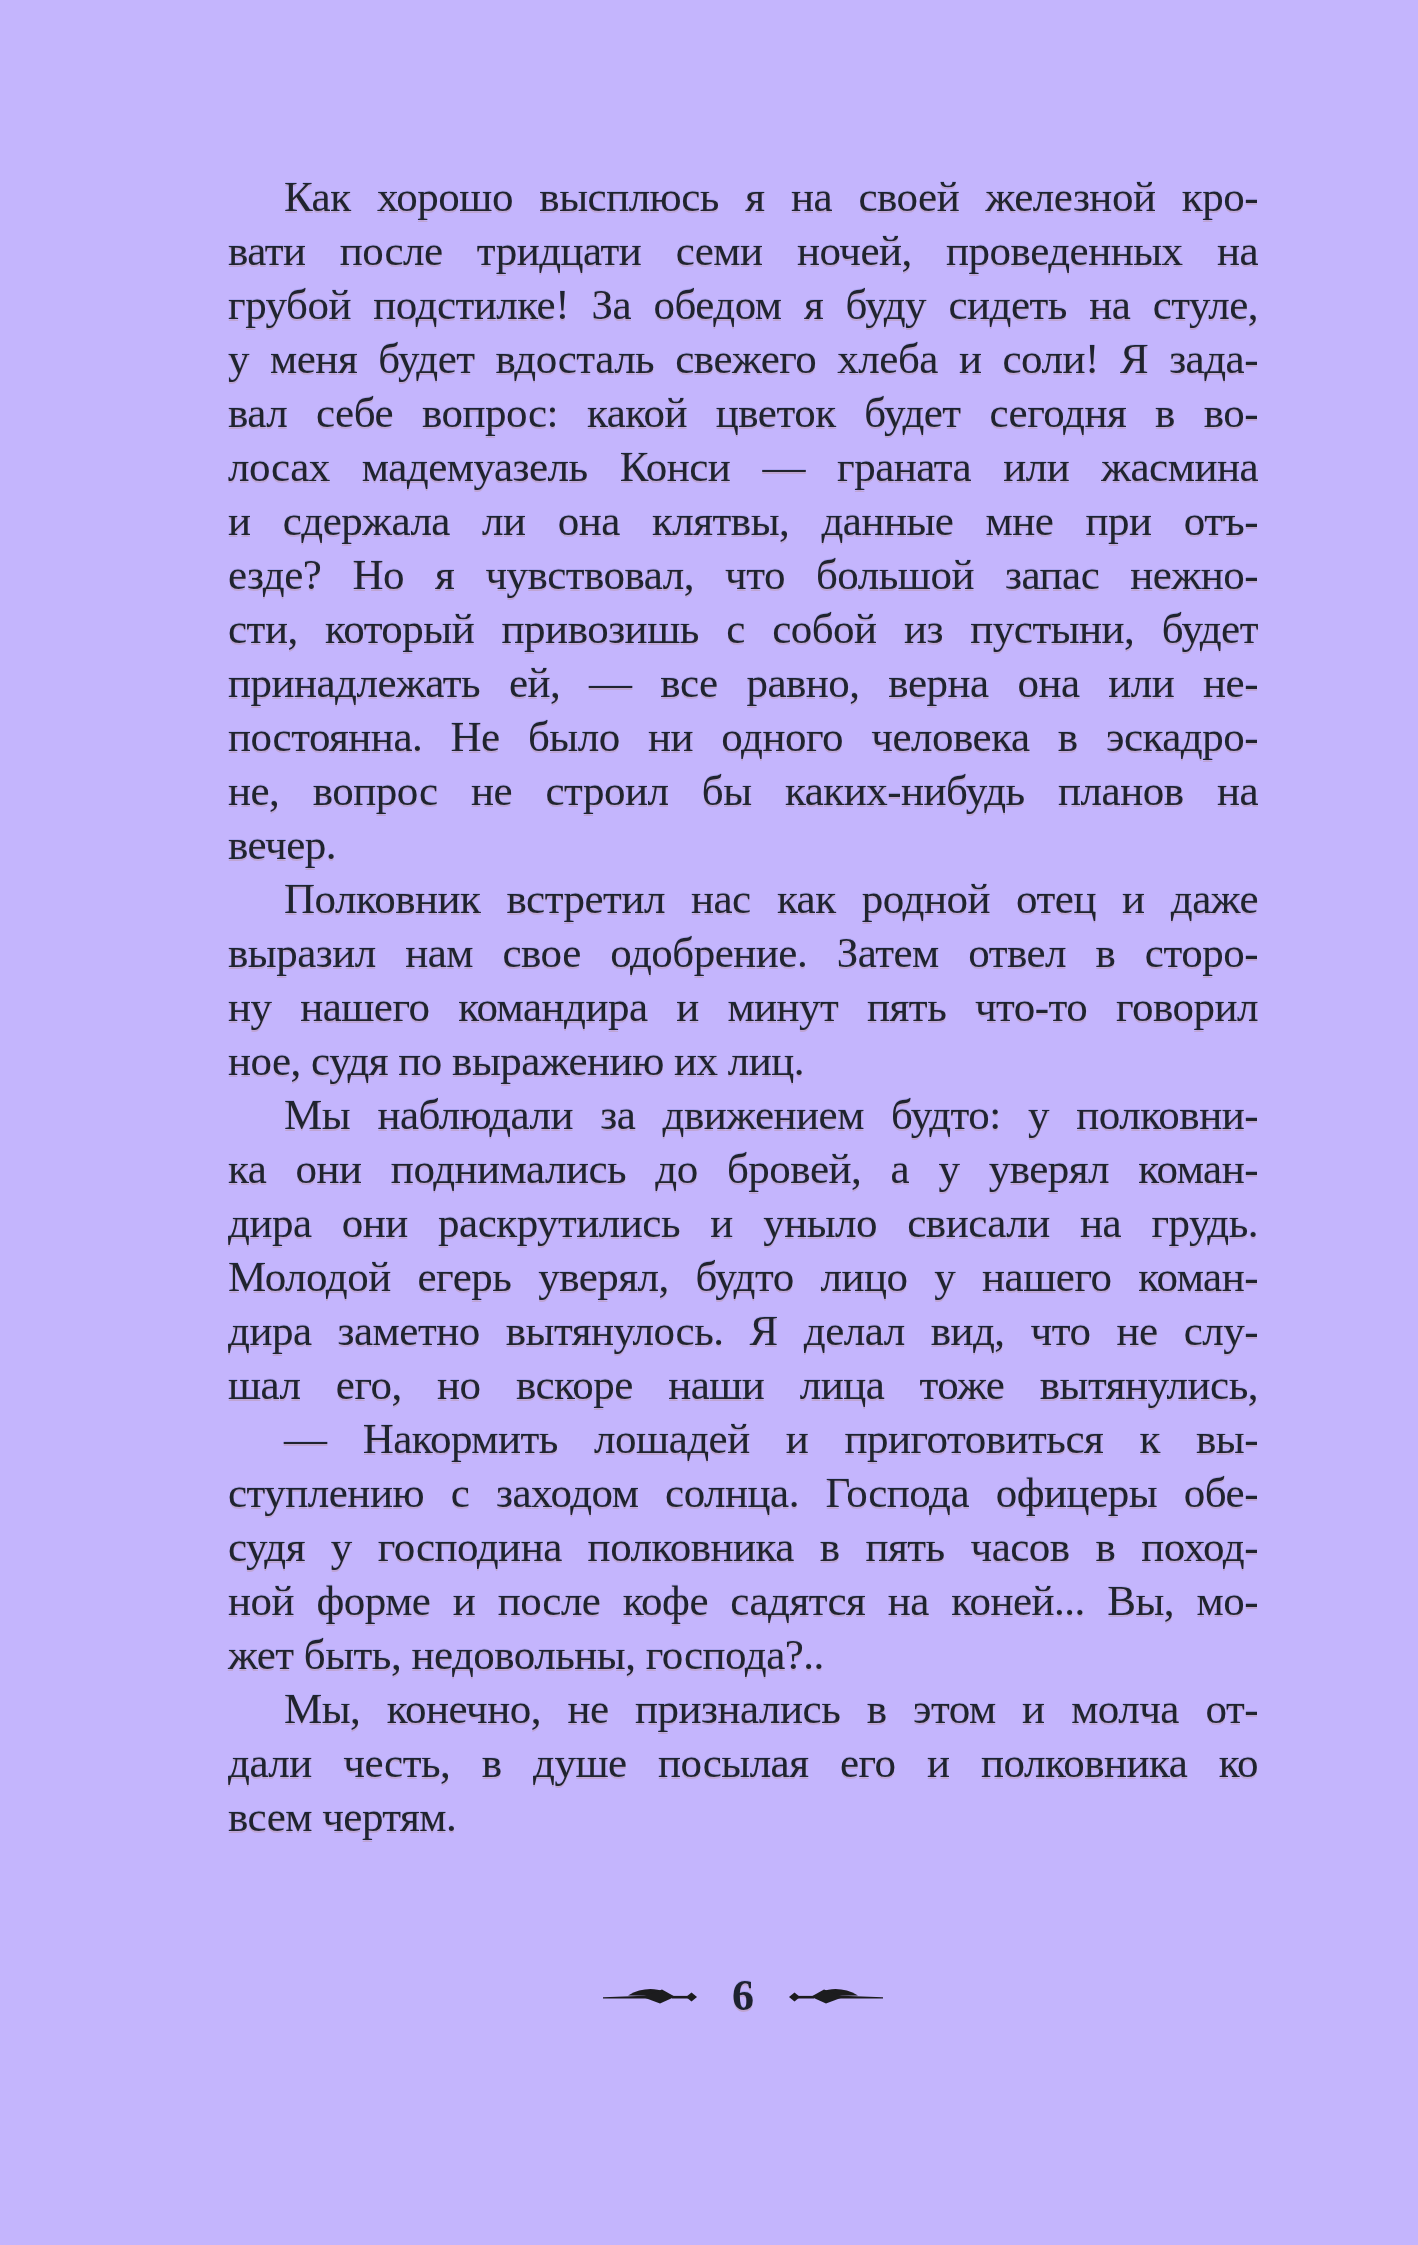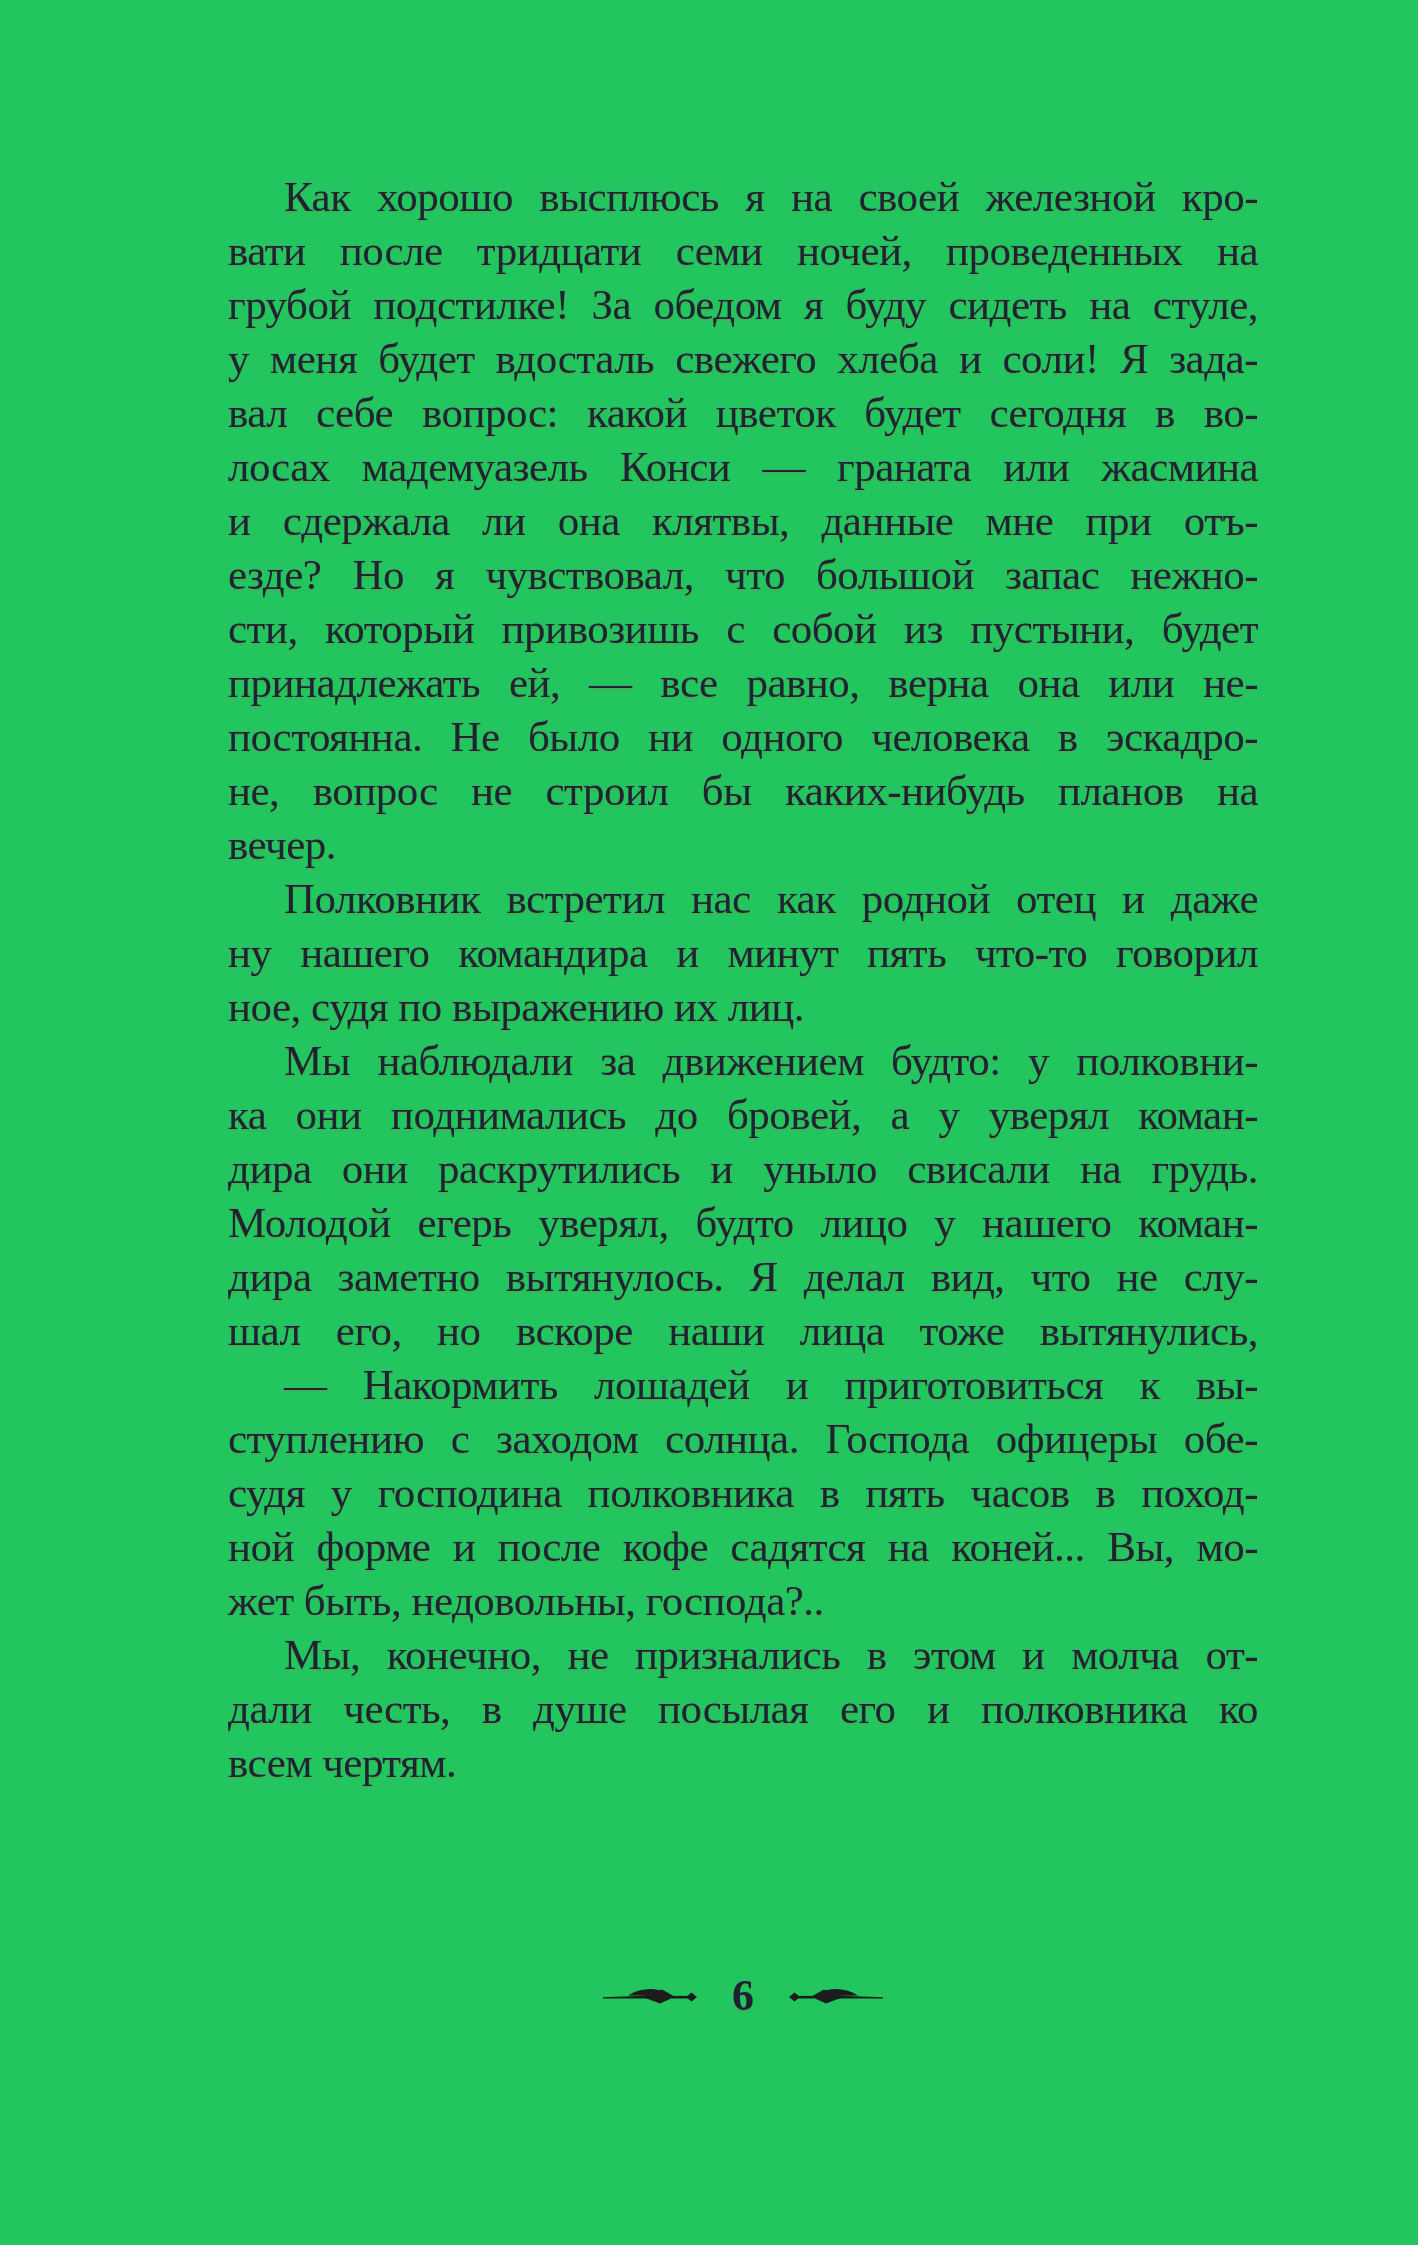--- a/index.html
+++ b/index.html
@@ -1,20 +1,20 @@
 <!DOCTYPE html>
 <html><head>
 <meta charset="utf-8">
 <style>
   html, body { margin: 0; padding: 0; background: #fdfdfe; }
   .page {
     position: relative;
     width: 1418px;
     height: 2245px;
-    background: #22c55e;
+    background: #c4b5fd;
     font-family: "Liberation Serif", "DejaVu Serif", serif;
     color: #20242f;
     overflow: hidden;
   }
   .text-block {
     position: absolute;
     left: 228px;
     top: 170px;
     width: 1030px;
     font-size: 43px;
@@ -73,20 +73,21 @@
       <div class="line">езде? Но я чувствовал, что большой запас нежно-</div>
       <div class="line">сти, который привозишь с собой из пустыни, будет</div>
       <div class="line">принадлежать ей, — все равно, верна она или не-</div>
       <div class="line">постоянна. Не было ни одного человека в эскадро-</div>
       <div class="line">не, вопрос не строил бы каких-нибудь планов на</div>
       <div class="line end">вечер.</div>
     </div>
 
     <div class="paragraph">
       <div class="line indent">Полковник встретил нас как родной отец и даже</div>
+      <div class="line">выразил нам свое одобрение. Затем отвел в сторо-</div>
       <div class="line">ну нашего командира и минут пять что-то говорил</div>
       <div class="line end">ное, судя по выражению их лиц.</div>
     </div>
 
     <div class="paragraph">
       <div class="line indent">Мы наблюдали за движением будто: у полковни-</div>
       <div class="line">ка они поднимались до бровей, а у уверял коман-</div>
       <div class="line">дира они раскрутились и уныло свисали на грудь.</div>
       <div class="line">Молодой егерь уверял, будто лицо у нашего коман-</div>
       <div class="line">дира заметно вытянулось. Я делал вид, что не слу-</div>

